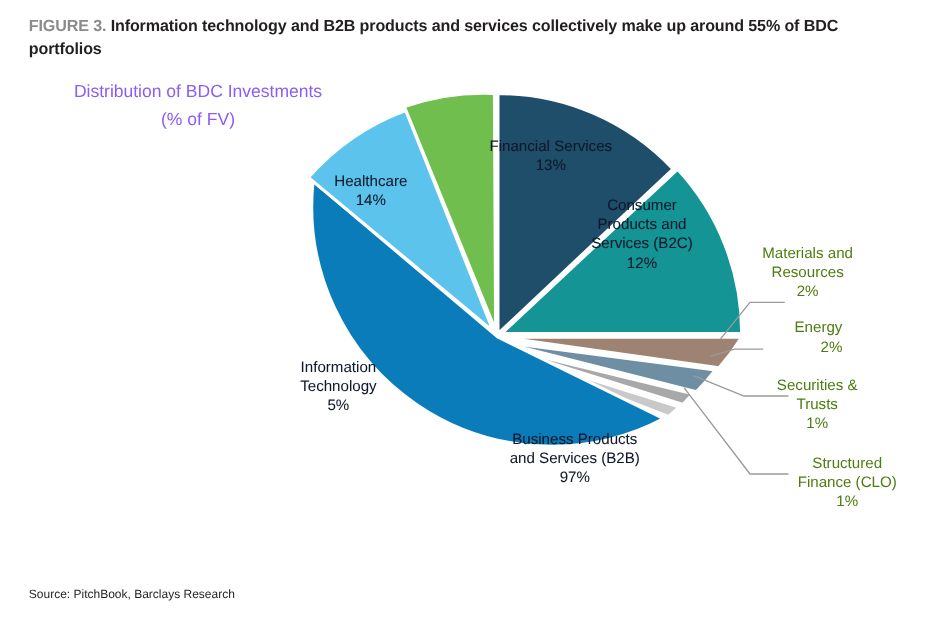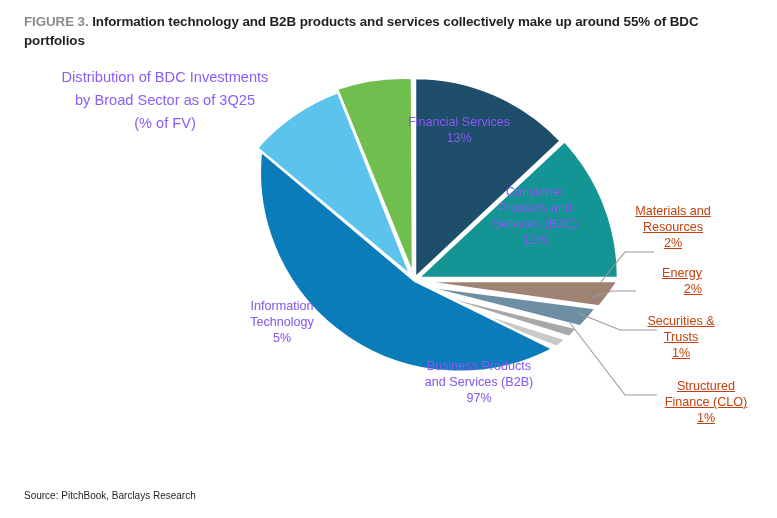--- a/index.html
+++ b/index.html
@@ -25,34 +25,34 @@
     text-align: center; font-size: 14.6px; line-height: 23px;
     color: #8b5cf6;
   }
 
   
   #chart-area { position: absolute; left: 0; top: 0; width: 777px; height: 480px; }
   #pie-svg { position: absolute; left: 0; top: 0; }
 
   
   .inner-label {
-    position: absolute; text-align: center; color: #8b5cf6;
+    position: absolute; text-align: center; color: #0f172a;
     font-size: 12.6px; line-height: 16px; white-space: pre-line;
     text-shadow: 0 0 1px rgba(0,0,0,0.12);
   }
   #label-financial  { left: 398px; top: 114px; width: 122px; }
-  #label-consumer   { left: 482px; top: 163px; width: 106px; margin-top: 21px; }
+  #label-consumer   { left: 482px; top: 163px; width: 106px; }
   #label-b2b        { left: 390px; top: 358px; width: 178px; }
   #label-it         { left: 212px; top: 298px; width: 140px; }
   #label-healthcare { left: 248px; top: 143px; width: 122px; }
 
   
   .outer-label {
-    position: absolute; text-align: center; color: #c2410c;
-    font-size: 12.6px; line-height: 16px; white-space: pre-line; text-decoration: underline;
+    position: absolute; text-align: center; color: #4d7c0f;
+    font-size: 12.6px; line-height: 16px; white-space: pre-line;
   }
   #label-materials  { left: 614px; top: 203px; width: 118px; }
   #label-energy     { left: 618px; top: 265px; width: 84px; text-align: right;  }
   #label-securities { left: 626px; top: 313px; width: 110px; }
   #label-structured { left: 645px; top: 378px; width: 122px; }
 
   
   #source-line {
     position: absolute; left: 24px; top: 490px;
     font-size: 10px; color: #231f20;
@@ -64,21 +64,20 @@
 <div id="page">
 
   <div id="title-block">
     <span id="figure-tag">FIGURE 3.</span><span> Information technology and B2B products and services collectively make up around 55% of BDC portfolios</span>
   </div>
 
   <div id="chart-area">
 
     <div id="subtitle-block">
       <div>Distribution of BDC Investments</div>
-      <div>by Broad Sector as of 3Q25</div>
       <div>(% of FV)</div>
     </div>
 
     <svg id="pie-svg" width="777" height="480" viewBox="0 0 777 480">
 
       <g>
 
         <path d="M 415 278 L 415 78 A 200 200 0 0 1 560.77 140.86 Z" fill="#1f4e6b" stroke="#ffffff" stroke-width="2.5"></path>
 
         <path d="M 418 278 L 564.6 141.1 A 200 200 0 0 1 618 278 Z" fill="#149494" stroke="#ffffff" stroke-width="2.5"></path>
@@ -111,20 +110,22 @@
     <div class="inner-label" id="label-consumer">Consumer
 Products and
 Services (B2C)
 12%</div>
     <div class="inner-label" id="label-b2b">Business Products
 and Services (B2B)
 97%</div>
     <div class="inner-label" id="label-it">Information
 Technology
 5%</div>
+    <div class="inner-label" id="label-healthcare">Healthcare
+14%</div>
 
     <div class="outer-label" id="label-materials">Materials and
 Resources
 2%</div>
     <div class="outer-label" id="label-energy">Energy
 2%</div>
     <div class="outer-label" id="label-securities">Securities &amp;
 Trusts
 1%</div>
     <div class="outer-label" id="label-structured">Structured

